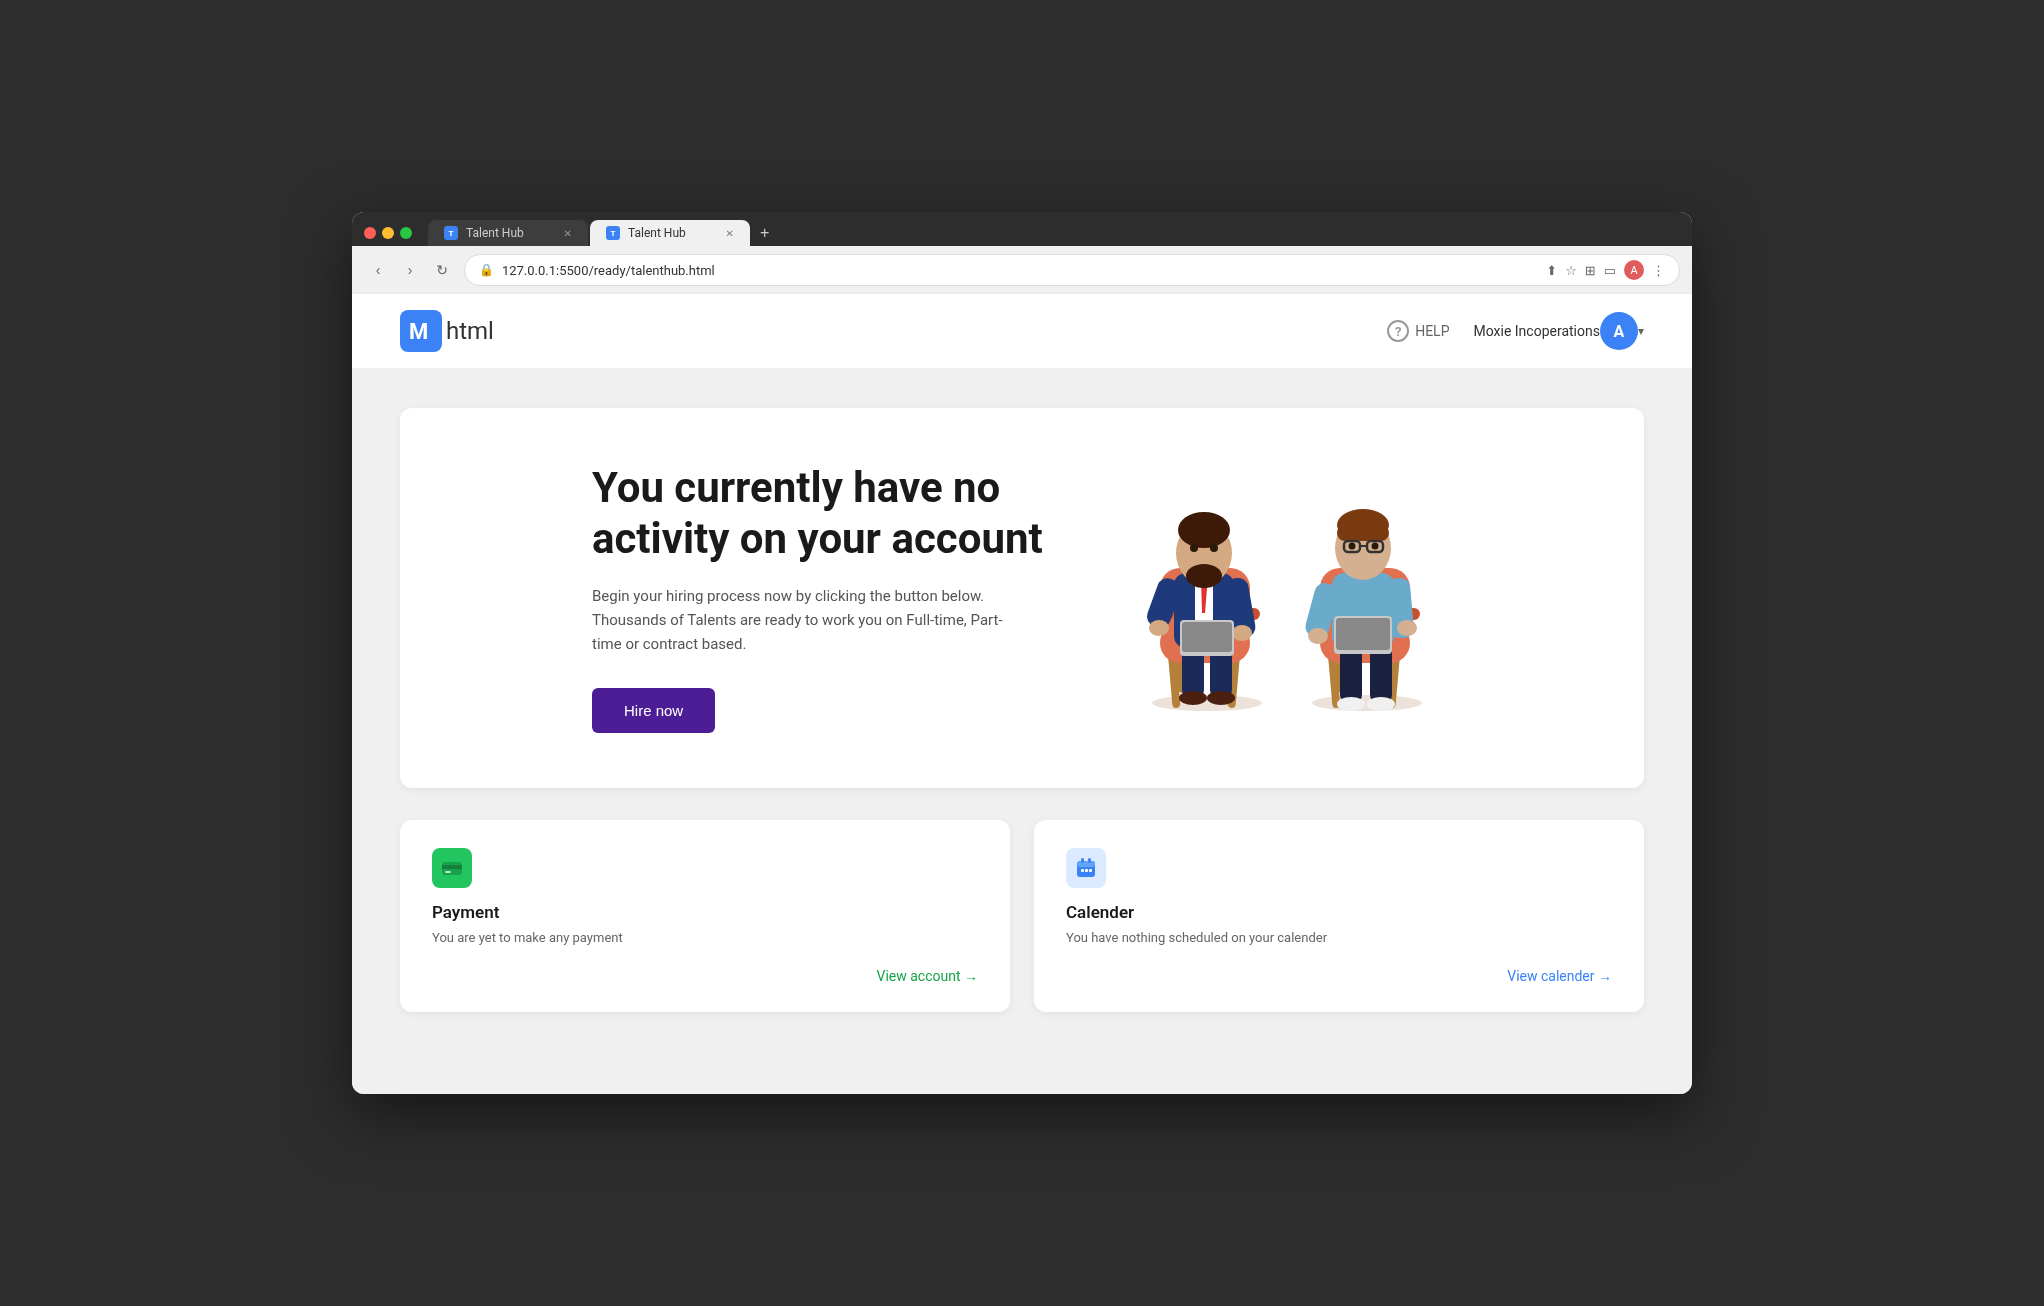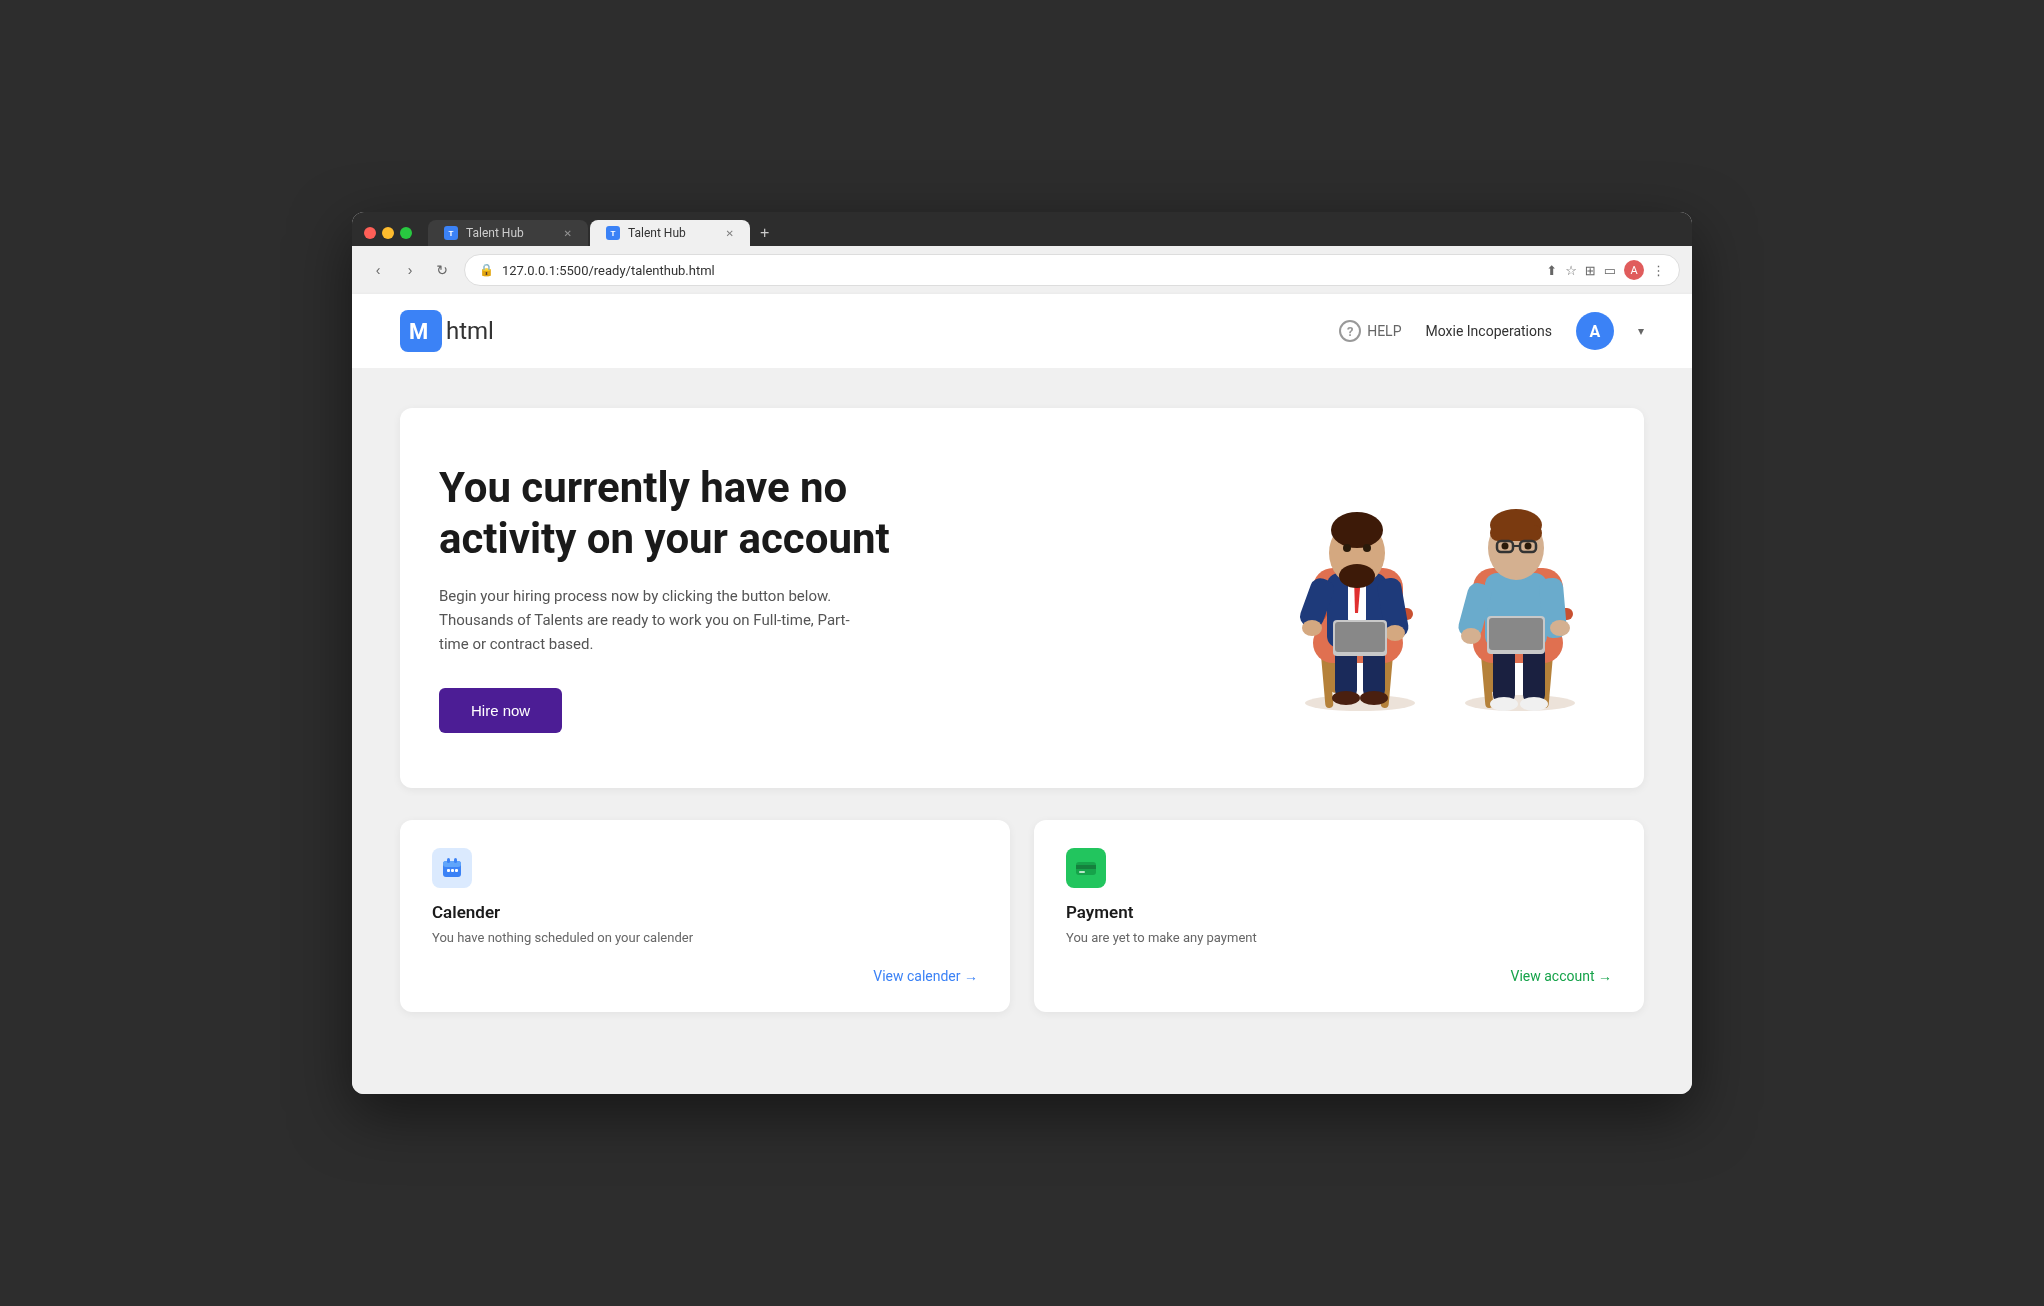--- a/index.html
+++ b/index.html
@@ -226,21 +226,21 @@
       align-items: center;
       justify-content: center;
       font-size: 13px;
       color: #999;
       font-weight: bold;
     }
 
     .user-info {
       display: flex;
       align-items: center;
-      gap: 24px;
+      gap: 0;
       cursor: pointer;
     }
 
     .user-name {
       font-size: 14px;
       color: #333;
     }
 
     .user-avatar {
       width: 38px;
@@ -263,24 +263,24 @@
     
     .main-content {
       padding: 40px 48px;
       background: #f0f0f0;
     }
 
     
     .hero-card {
       background: white;
       border-radius: 12px;
-      padding: 50px 39px;
-      display: flex;
-      align-items: center;
-      justify-content: space-between;
+      padding: 50px 66px;
+      display: flex;
+      align-items: center;
+      justify-content: center;
       margin-bottom: 32px;
       box-shadow: 0 2px 8px rgba(0,0,0,0.06);
       position: relative;
       overflow: hidden;
     }
 
     .hero-text {
       max-width: 520px;
     }
 
@@ -558,49 +558,49 @@
 
             <circle cx="240" cy="88" r="3.5" fill="#2a1a0a"></circle>
             <circle cx="263" cy="88" r="3.5" fill="#2a1a0a"></circle>
           </svg>
         </div>
       </div>
 
       <div class="bottom-cards">
 
         <div class="info-card">
+          <div class="card-icon payment">
+            <svg width="24" height="24" viewBox="0 0 24 24" fill="none" xmlns="http://www.w3.org/2000/svg">
+              <rect x="2" y="6" width="20" height="13" rx="3" fill="#16a34a"></rect>
+              <rect x="2" y="9" width="20" height="4" fill="#15803d"></rect>
+              <rect x="5" y="15" width="6" height="2" rx="1" fill="white" opacity="0.7"></rect>
+            </svg>
+          </div>
+          <div class="card-title">Payment</div>
+          <div class="card-desc">You are yet to make any payment</div>
+          <div class="card-link-row">
+            <a class="card-link green">View account →</a>
+          </div>
+        </div>
+
+        <div class="info-card">
           <div class="card-icon calendar">
             <svg width="24" height="24" viewBox="0 0 24 24" fill="none" xmlns="http://www.w3.org/2000/svg">
               <rect x="3" y="5" width="18" height="16" rx="3" fill="#3b82f6"></rect>
               <rect x="3" y="5" width="18" height="6" rx="3" fill="#60a5fa"></rect>
               <rect x="7" y="2" width="3" height="5" rx="1.5" fill="#3b82f6"></rect>
               <rect x="14" y="2" width="3" height="5" rx="1.5" fill="#3b82f6"></rect>
               <rect x="7" y="13" width="3" height="3" rx="1" fill="white"></rect>
               <rect x="11" y="13" width="3" height="3" rx="1" fill="white"></rect>
               <rect x="15" y="13" width="3" height="3" rx="1" fill="white"></rect>
             </svg>
           </div>
           <div class="card-title">Calender</div>
           <div class="card-desc">You have nothing scheduled on your calender</div>
           <div class="card-link-row">
             <a class="card-link">View calender →</a>
           </div>
         </div>
 
-        <div class="info-card">
-          <div class="card-icon payment">
-            <svg width="24" height="24" viewBox="0 0 24 24" fill="none" xmlns="http://www.w3.org/2000/svg">
-              <rect x="2" y="6" width="20" height="13" rx="3" fill="#16a34a"></rect>
-              <rect x="2" y="9" width="20" height="4" fill="#15803d"></rect>
-              <rect x="5" y="15" width="6" height="2" rx="1" fill="white" opacity="0.7"></rect>
-            </svg>
-          </div>
-          <div class="card-title">Payment</div>
-          <div class="card-desc">You are yet to make any payment</div>
-          <div class="card-link-row">
-            <a class="card-link green">View account →</a>
-          </div>
-        </div>
-
       </div>
     </div>
   </div>
 </div>
 
 </body></html>

